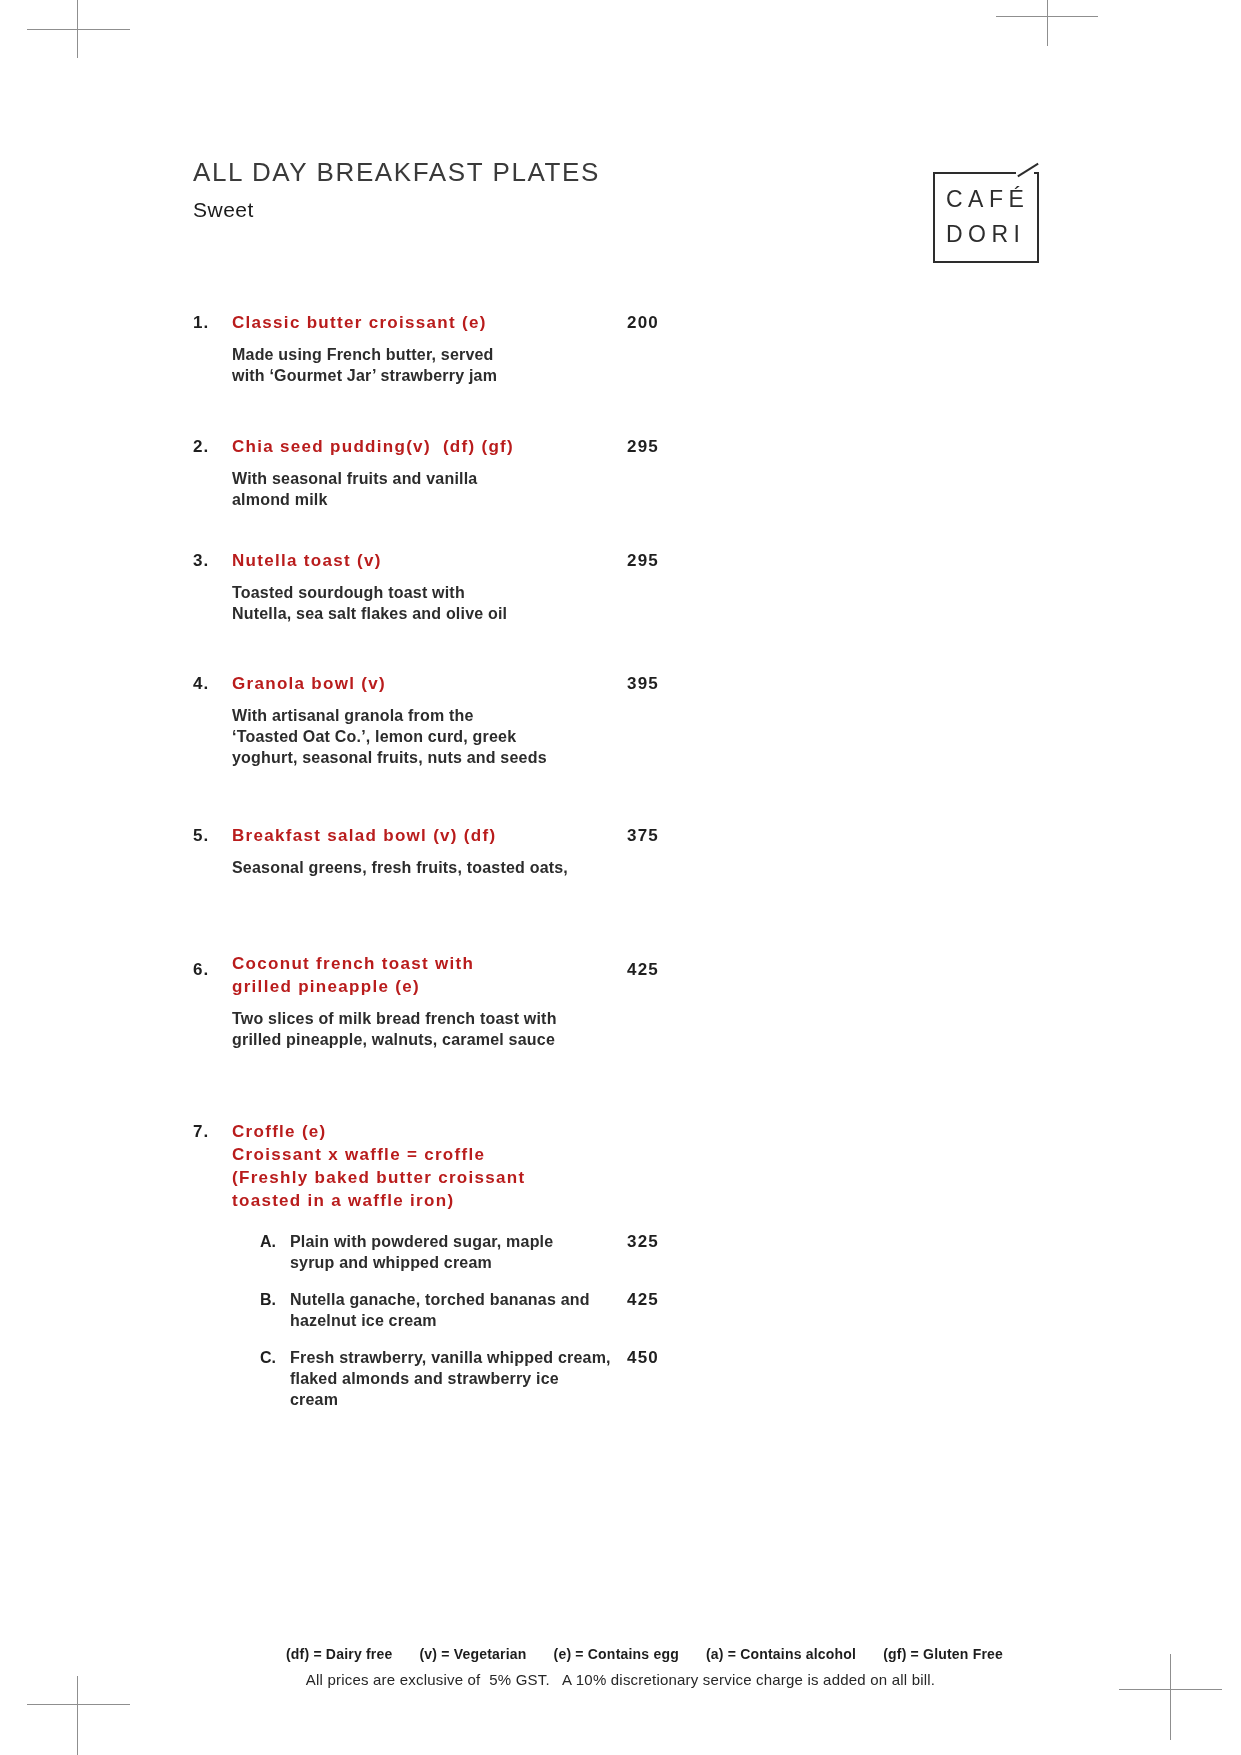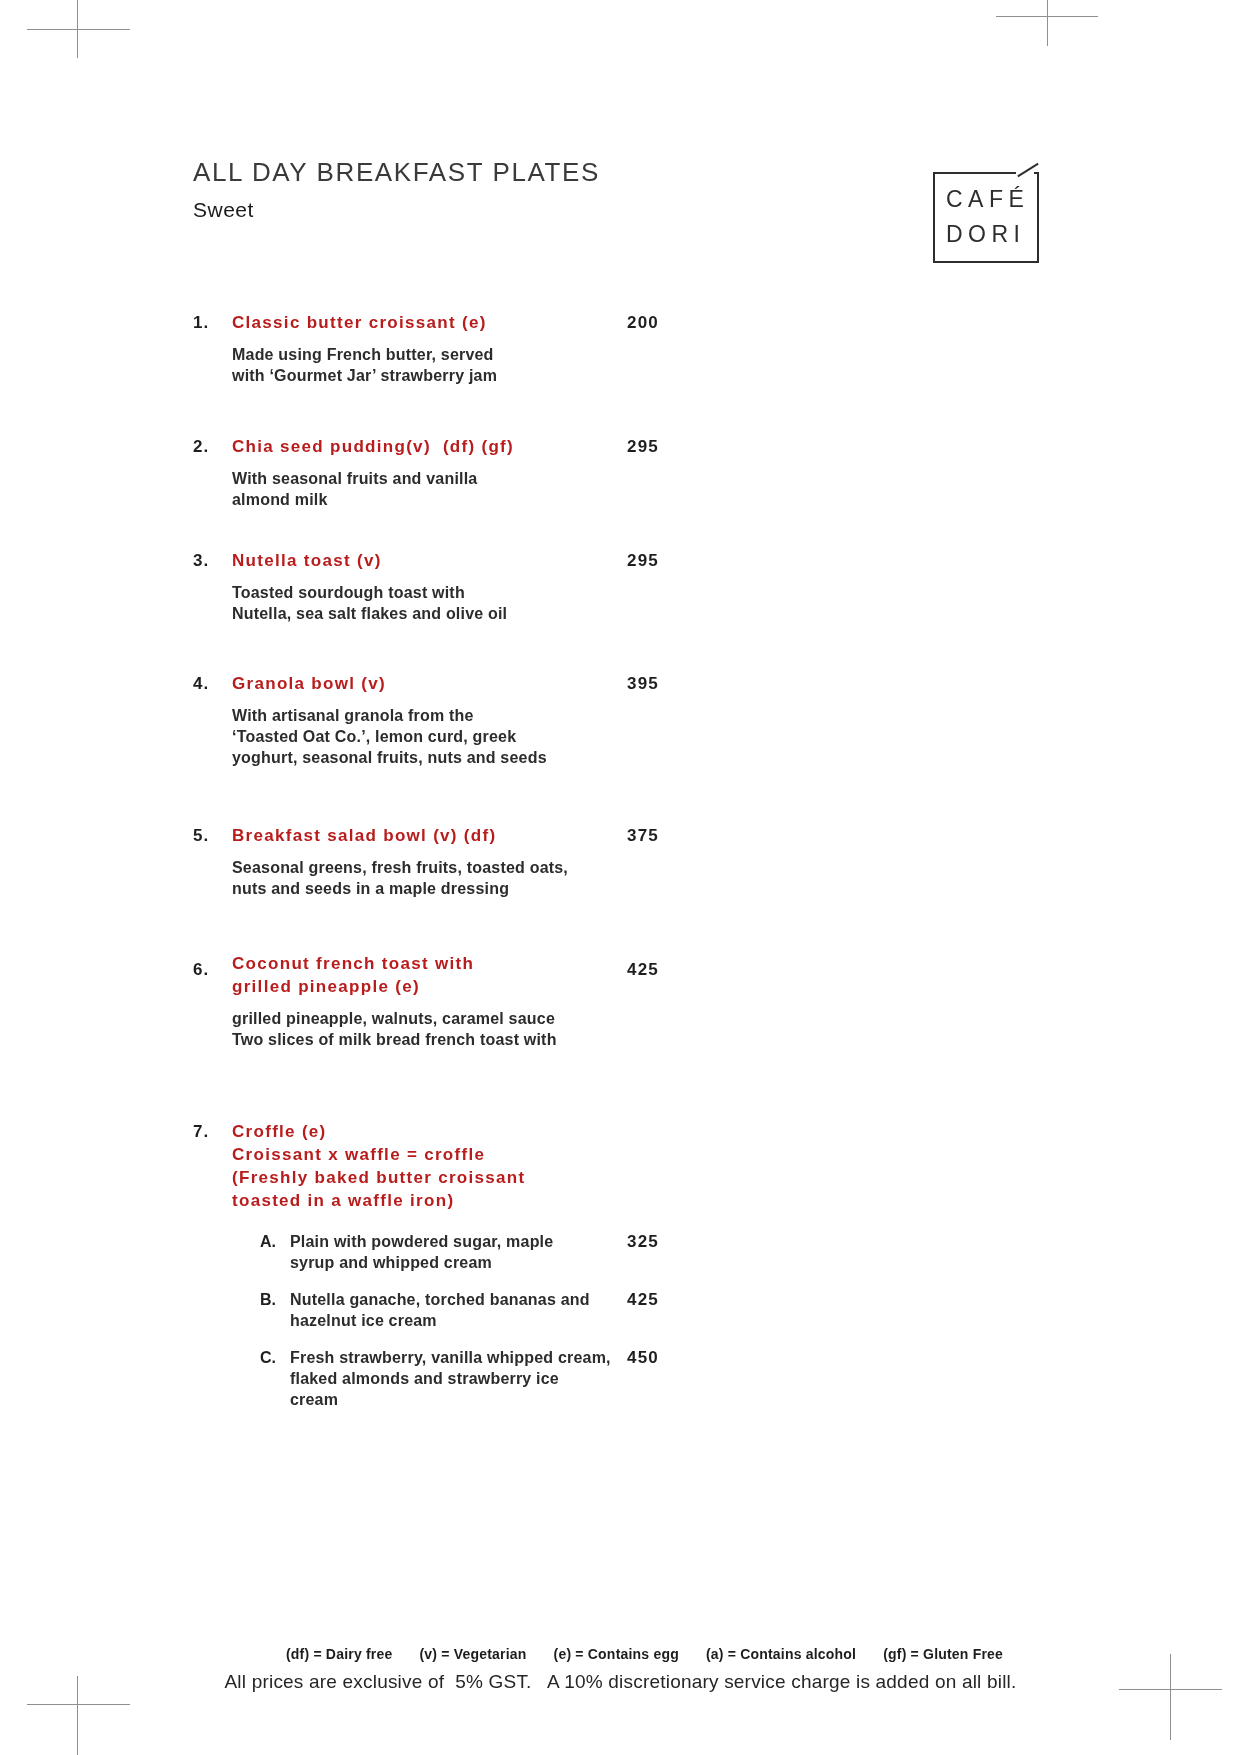--- a/index.html
+++ b/index.html
@@ -96,21 +96,21 @@
     text-align: center;
   }
   .legend {
     display: flex; justify-content: center; gap: 27px;
     font-size: 14px; font-weight: 700; color: #1d1d1d;
     letter-spacing: 0.2px;
     margin-left: 48px;
   }
   .legend span { white-space: pre; }
   .note {
-    margin-top: 9px; font-size: 19px; font-weight: 400;
+    margin-top: 9px; font-size: 15px; font-weight: 400;
     color: #262626; letter-spacing: 0.2px; white-space: pre;
   }
 </style>
 </head>
 <body>
 
 <div class="page">
 
   <div class="crop v" style="left:77px;   top:0;      height:58px;"></div>
   <div class="crop h" style="left:27px;   top:29px;   width:103px;"></div>
@@ -182,34 +182,33 @@
     </div>
   </div>
 
   <div class="item" style="top:824px;">
     <span class="num">5.</span>
     <span class="price">375</span>
     <div class="body">
       <div class="nl">Breakfast salad bowl (v) (df)</div>
       <div class="desc">
         <div class="dl">Seasonal greens, fresh fruits, toasted oats,</div>
-        <div class="dl">nuts and seeds in a maple dressing</div>
       </div>
     </div>
   </div>
 
   <div class="item" style="top:952px;">
     <span class="num" style="top:6px;">6.</span>
     <span class="price" style="top:6px;">425</span>
     <div class="body">
       <div class="nl">Coconut french toast with</div>
       <div class="nl">grilled pineapple (e)</div>
       <div class="desc">
+        <div class="dl">Two slices of milk bread french toast with</div>
         <div class="dl">grilled pineapple, walnuts, caramel sauce</div>
-        <div class="dl">Two slices of milk bread french toast with</div>
       </div>
     </div>
   </div>
 
   <div class="item" style="top:1120px;">
     <span class="num">7.</span>
     <div class="body">
       <div class="nl">Croffle (e)</div>
       <div class="nl">Croissant x waffle = croffle</div>
       <div class="nl">(Freshly baked butter croissant</div>

